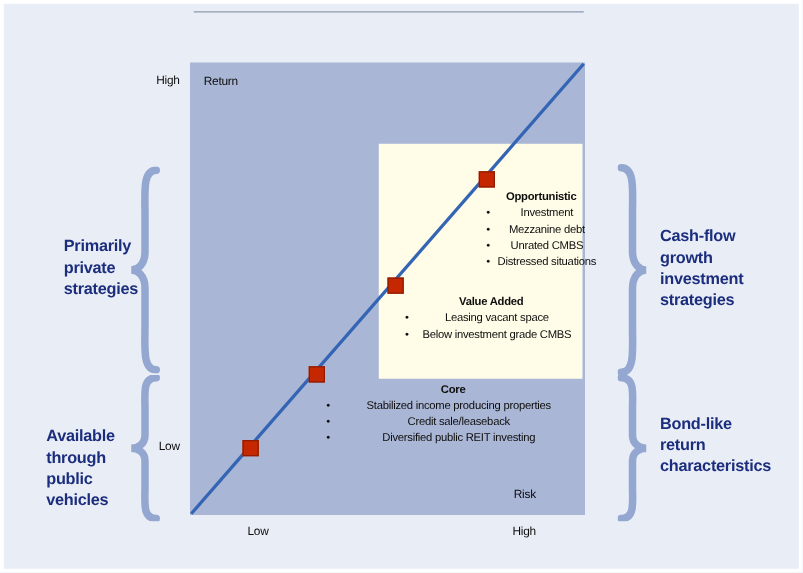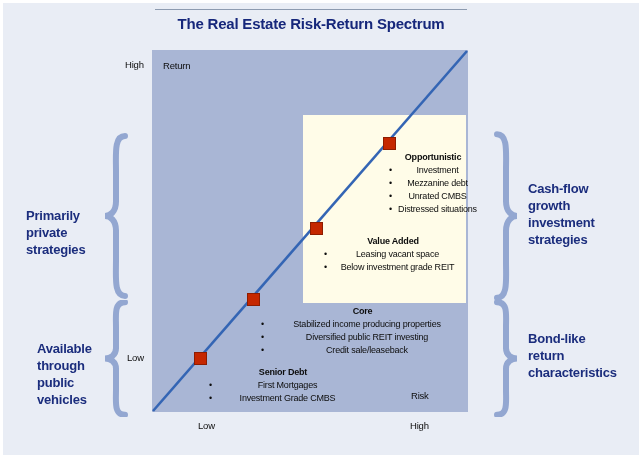--- a/index.html
+++ b/index.html
@@ -39,80 +39,72 @@
   }
   .brace svg{display:block;}
   .brace.flip svg{transform:scaleX(-1);}
 </style>
 </head>
 <body>
 
 <div class="stage">
 
   <div class="abs title-rule"></div>
-  <div class="abs page-title">The Real Estate Risk-Return Spectrum</div>
 
   <div class="abs plot">
 
     <div class="abs" style="left:151px;top:65px;width:163px;height:188px;background:#fffce8;"></div>
 
     <svg width="316" height="362" viewBox="0 0 316 362">
       <line x1="1" y1="361" x2="315" y2="1" stroke="#3465b4" stroke-width="2.6"></line>
     </svg>
 
     <div class="abs marker" style="left:42px;top:302px;"></div>
     <div class="abs marker" style="left:95px;top:243px;"></div>
     <div class="abs marker" style="left:158px;top:172px;"></div>
     <div class="abs marker" style="left:231px;top:87px;"></div>
 
     <div class="abs axis" style="left:11px;top:10px;">Return</div>
     <div class="abs axis" style="left:259px;top:340px;">Risk</div>
 
-    <div class="abs group" style="left:56px;top:316px;width:150px;">
-      <div class="g-title">Senior Debt</div>
-      <ul>
-        <li>First Mortgages</li>
-        <li>Investment Grade CMBS</li>
-      </ul>
-    </div>
 
     <div class="abs group" style="left:108px;top:255px;width:205px;">
       <div class="g-title">Core</div>
       <ul>
         <li>Stabilized income producing properties</li>
+        <li>Credit sale/leaseback</li>
         <li>Diversified public REIT investing</li>
-        <li>Credit sale/leaseback</li>
       </ul>
     </div>
 
     <div class="abs group" style="left:171px;top:185px;width:140px;">
       <div class="g-title">Value Added</div>
       <ul>
         <li>Leasing vacant space</li>
-        <li>Below investment grade REIT</li>
+        <li>Below investment grade CMBS</li>
       </ul>
     </div>
 
     <div class="abs group" style="left:236px;top:101px;width:90px;">
       <div class="g-title">Opportunistic</div>
       <ul>
         <li>Investment</li>
         <li>Mezzanine debt</li>
         <li>Unrated CMBS</li>
         <li>Distressed situations</li>
       </ul>
     </div>
   </div>
 
   <div class="abs axis" style="left:122px;top:56px;">High</div>
   <div class="abs axis" style="left:124px;top:349px;">Low</div>
   <div class="abs axis" style="left:195px;top:417px;">Low</div>
   <div class="abs axis" style="left:407px;top:417px;">High</div>
 
-  <div class="abs side-label" style="left:23px;top:185px;margin-top:19px;">Primarily
+  <div class="abs side-label" style="left:48px;top:185px;">Primarily
 private
 strategies</div>
   <div class="abs side-label" style="left:34px;top:319px;margin-top:18px;">Available
 through
 public
 vehicles</div>
 
   <div class="abs side-label" style="left:525px;top:177px;">Cash-flow
 growth
 investment

